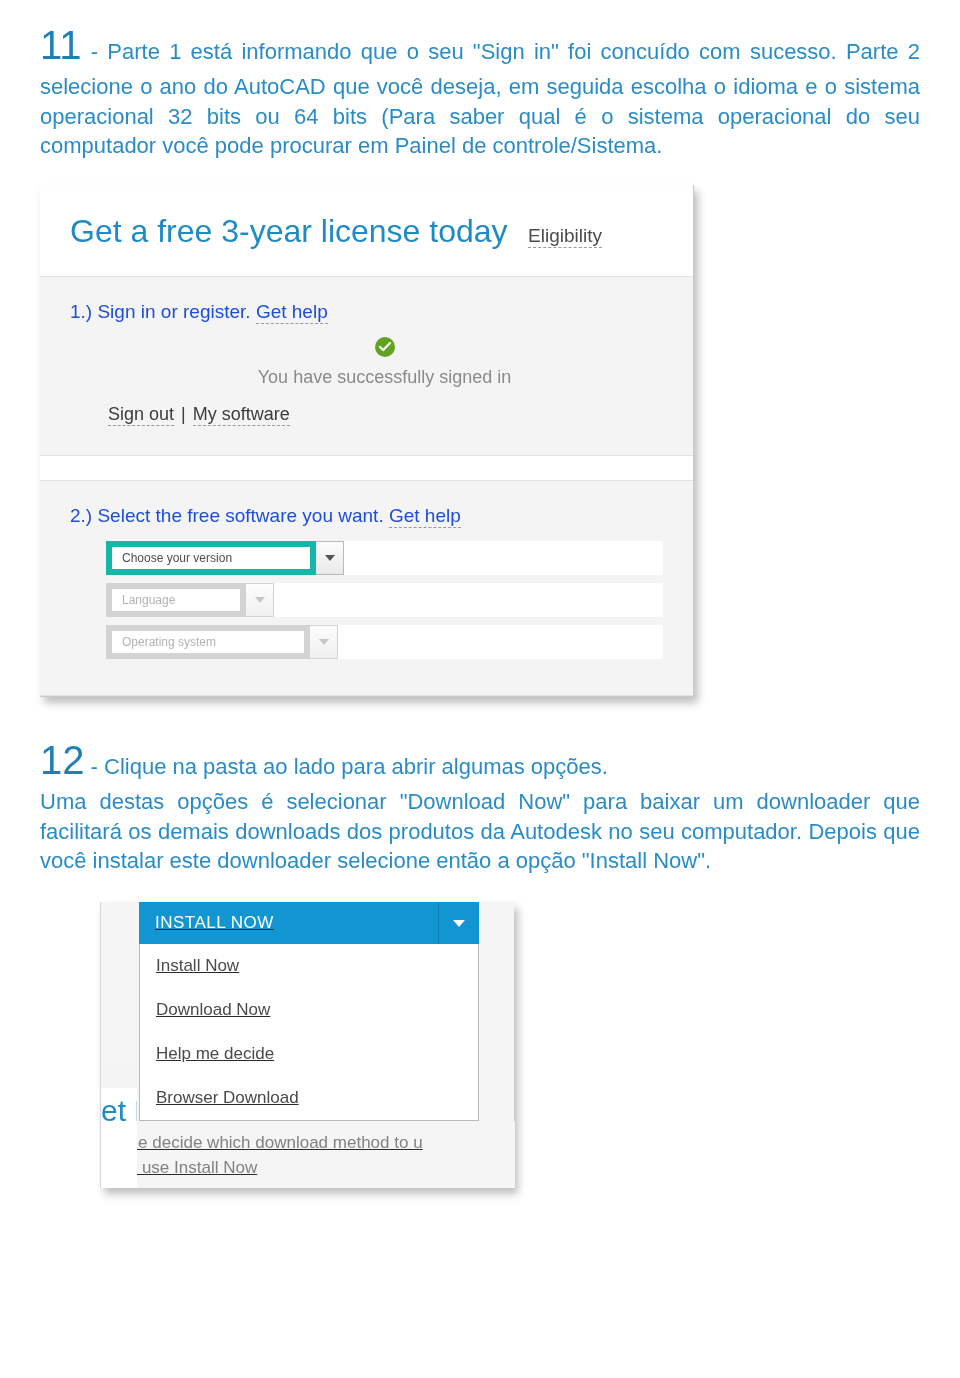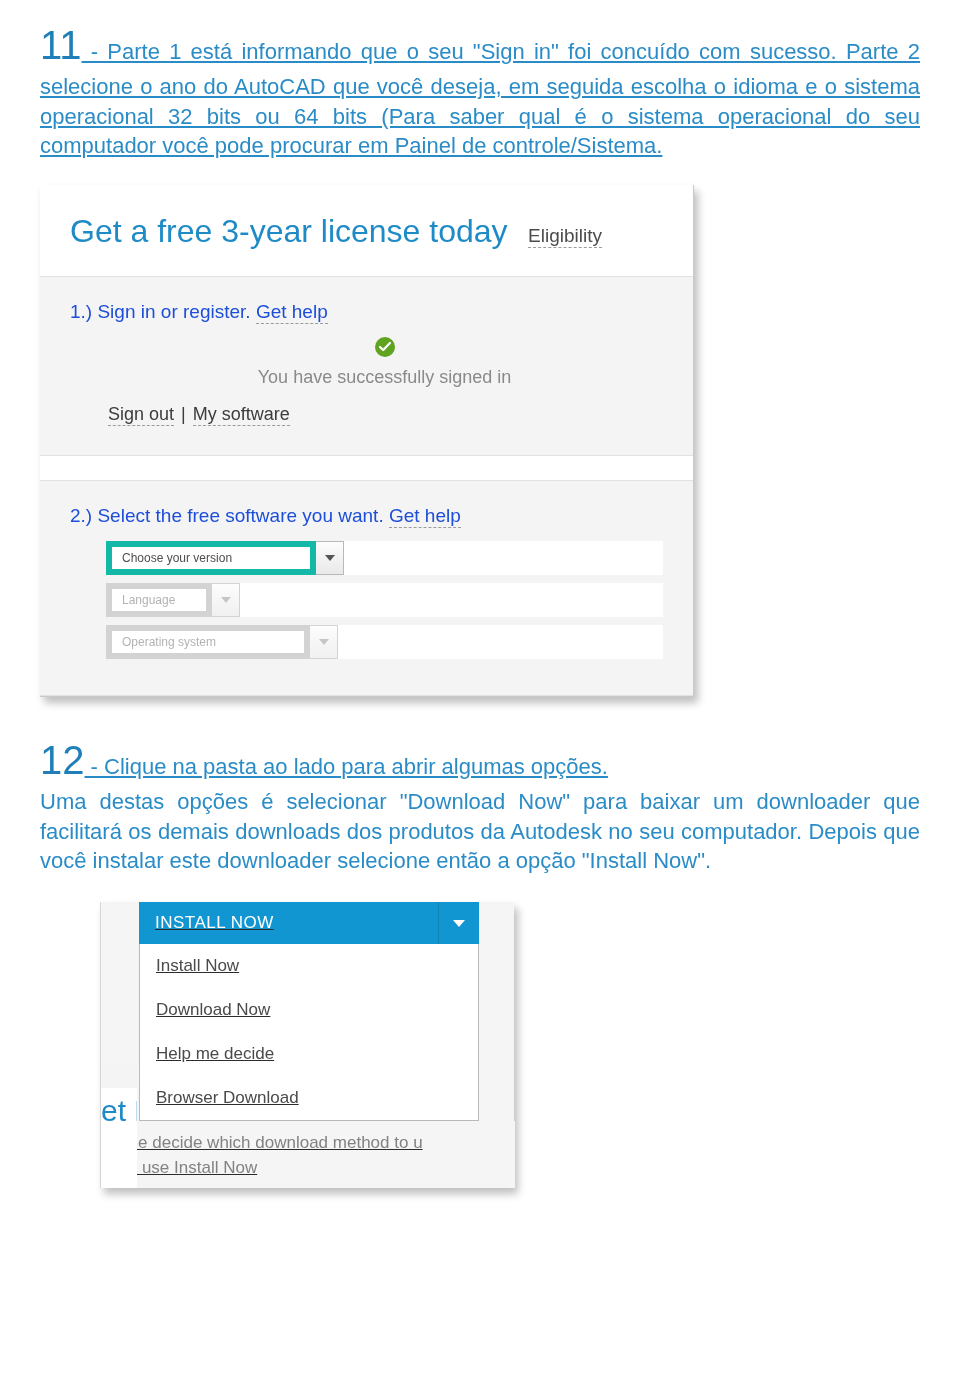--- a/index.html
+++ b/index.html
@@ -19,21 +19,21 @@
     font-family: "Trebuchet MS", sans-serif;
     display: inline;
     vertical-align: baseline;
   }
   .instr-text {
     color: #2a8cc7;
     font-size: 22px;
     line-height: 1.35;
     text-align: justify;
   }
-  .instr-text-inline { display: inline; text-decoration: underline; }
+  .instr-text-inline { display: inline; }
   .screenshot1 {
     margin: 18px 0 36px 0;
     width: 654px;
     background: #fff;
     border-right: 1px solid #c9c9c9;
     border-bottom: 1px solid #c9c9c9;
     box-shadow: 4px 6px 8px rgba(0,0,0,0.25);
   }
   .ss1-header {
     padding: 28px 30px 16px 30px;
@@ -108,21 +108,21 @@
     border-top: 1px solid #b9b9b9;
     border-right: 1px solid #b9b9b9;
     border-bottom: 1px solid #b9b9b9;
     background: linear-gradient(#fdfdfd,#e9e9e9);
     display: flex; align-items: center; justify-content: center;
   }
   .dd-disabled .dd-main { color: #b3b3b3; border-color: #d3d3d3; }
   .dd-disabled .dd-arrow { border-color: #d3d3d3; background: linear-gradient(#fdfdfd,#f0f0f0); }
   .dd-disabled .dd-arrow svg path { fill: #c6c6c6; }
   .w210 { width: 210px; }
-  .w120 { width: 106px; }
+  .w120 { width: 140px; }
   .w184 { width: 204px; }
 
   .screenshot2 {
     margin: 26px 0 0 60px;
     width: 414px;
     position: relative;
     text-decoration: underline;
   }
   .ss2-outer {
     border-left: 1px solid #d6d6d6;

